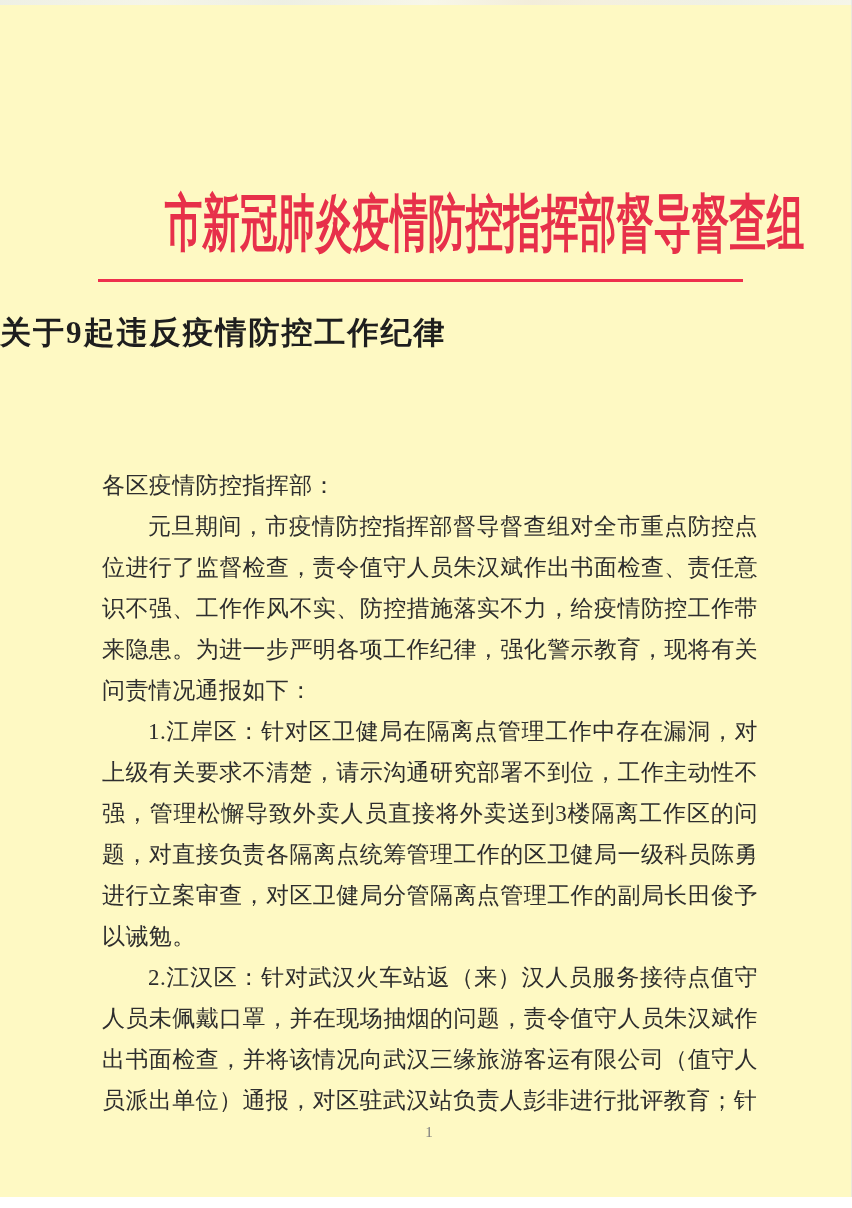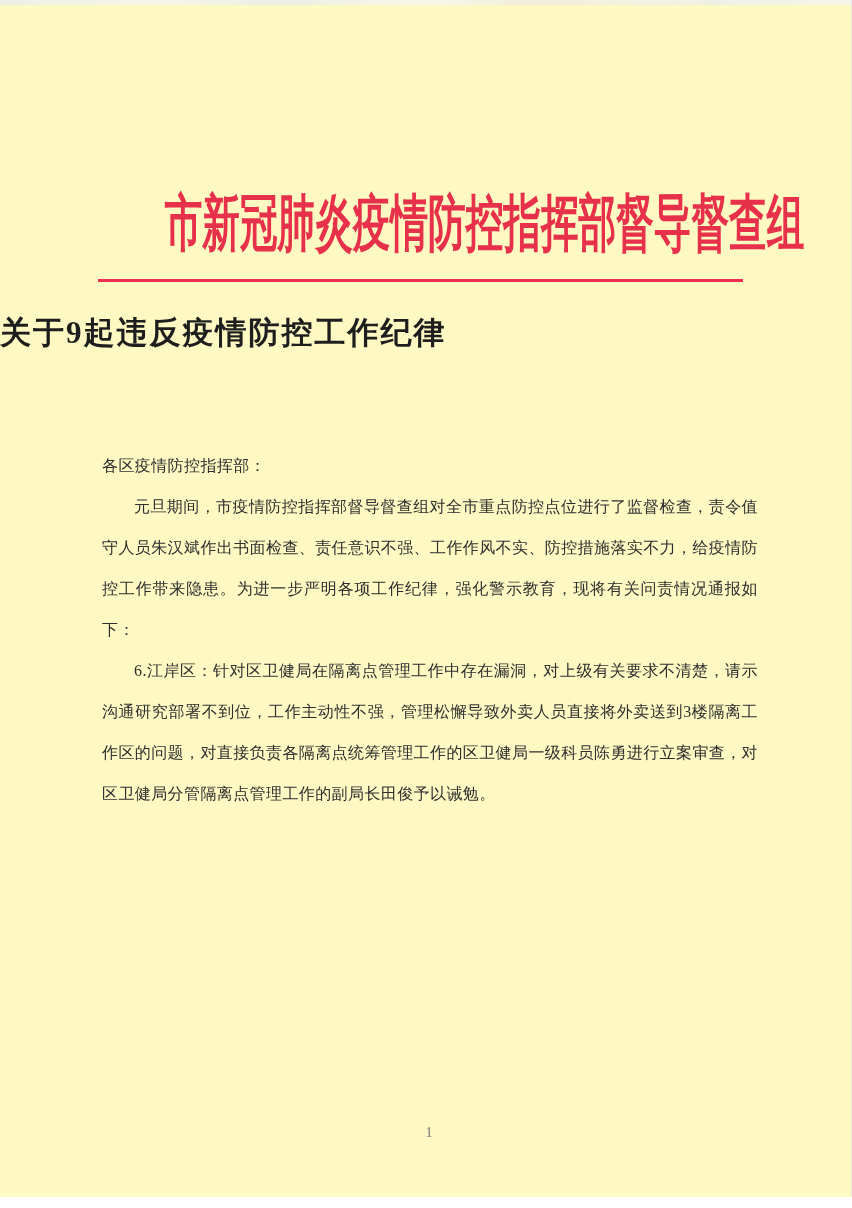--- a/index.html
+++ b/index.html
@@ -73,24 +73,24 @@
     font-size: 31px;
     line-height: 45px;
     font-weight: bold;
     color: #1e1e1e;
     letter-spacing: 2px;
   }
   .doc-title span { display: block; }
   
   .doc-body {
     position: absolute;
-    top: 445px;
+    top: 465px;
     left: 102px;
     width: 656px;
-    font-size: 16px;
+    font-size: 23px;
     line-height: 41px;
     color: #2e2e2e;
     letter-spacing: 0.4px;
     text-align: justify;
   }
   .doc-body p {
     margin: 0;
     text-indent: 2em;
   }
   .doc-body p.salutation {
@@ -122,18 +122,19 @@
 
   <div class="header-divider"></div>
 
   <h2 class="doc-title">
     <span>关于9起违反疫情防控工作纪律</span>
   </h2>
 
   <div class="doc-body">
     <p class="salutation">各区疫情防控指挥部：</p>
     <p>元旦期间，市疫情防控指挥部督导督查组对全市重点防控点位进行了监督检查，责令值守人员朱汉斌作出书面检查、责任意识不强、工作作风不实、防控措施落实不力，给疫情防控工作带来隐患。为进一步严明各项工作纪律，强化警示教育，现将有关问责情况通报如下：</p>
-    <p>6.江岸区：针对区卫健局在隔离点管理工作中存在漏洞，对上级有关要求不清楚，请示沟通研究部署不到位，工作主动性不强，管理松懈导致外卖人员直接将外卖送到3楼隔离工作区的问题，对直接负责各隔离点统筹管理工作的区卫健局一级科员陈勇进行立案审查，对区卫健局分管隔离点管理工作的副局长田俊予以诫勉。</p>
+    <p>1.江岸区：针对区卫健局在隔离点管理工作中存在漏洞，对上级有关要求不清楚，请示沟通研究部署不到位，工作主动性不强，管理松懈导致外卖人员直接将外卖送到3楼隔离工作区的问题，对直接负责各隔离点统筹管理工作的区卫健局一级科员陈勇进行立案审查，对区卫健局分管隔离点管理工作的副局长田俊予以诫勉。</p>
+    <p>2.江汉区：针对武汉火车站返（来）汉人员服务接待点值守人员未佩戴口罩，并在现场抽烟的问题，责令值守人员朱汉斌作出书面检查，并将该情况向武汉三缘旅游客运有限公司（值守人员派出单位）通报，对区驻武汉站负责人彭非进行批评教育；针</p>
   </div>
 
   <div class="page-footer">1</div>
 
 </div>
 
 </body></html>

